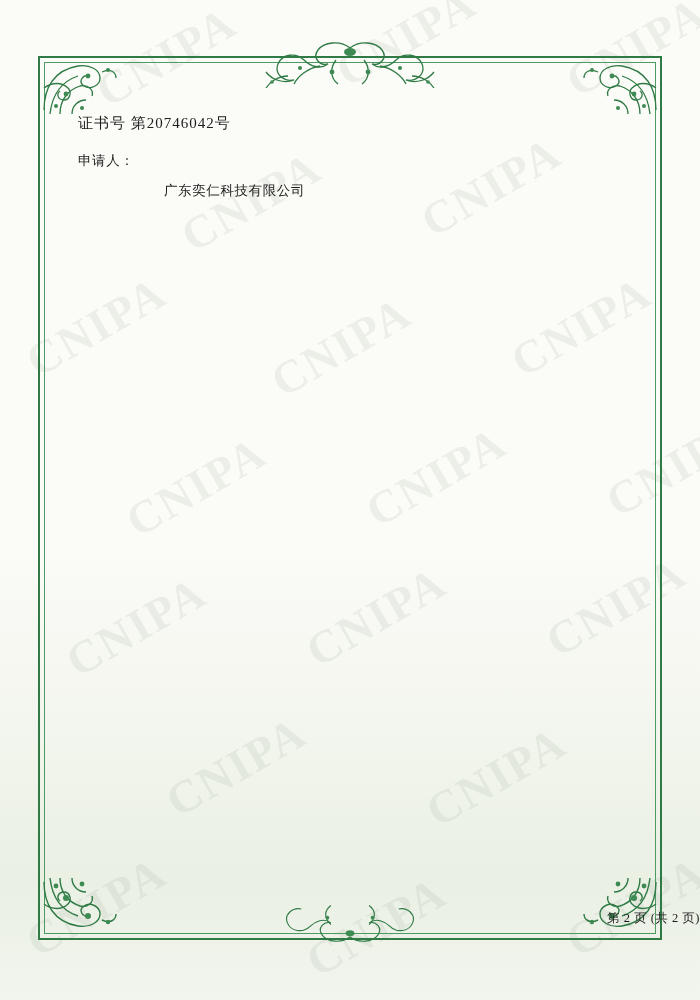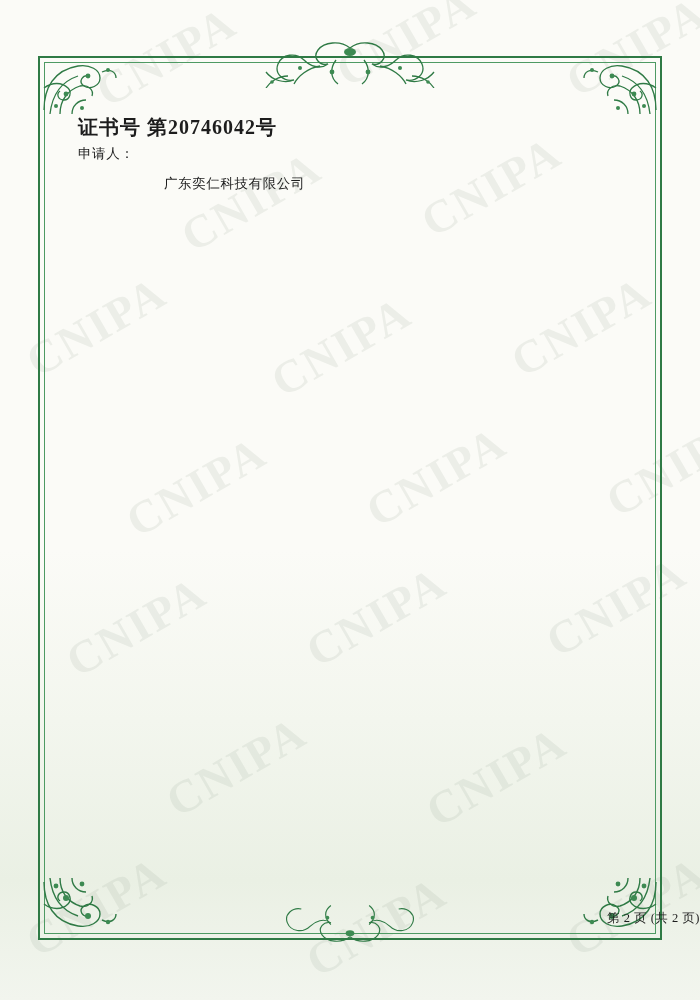--- a/index.html
+++ b/index.html
@@ -83,26 +83,26 @@
   
   .content {
     position: absolute;
     left: 78px;
     top: 100px;
     width: 548px;
     color: #1d1d1d;
   }
 
   .cert-no {
-    font-size: 20px;
+    font-size: 15px;
     font-family: "Liberation Serif", serif;
     letter-spacing: 1px;
     margin-top: 14px;
     margin-bottom: 0;
-    font-weight: 700;
+    font-weight: 400;
   }
 
   .para {
     margin-top: 82px;
     font-size: 13.5px;
     line-height: 28px;
     text-indent: 2em;
     letter-spacing: 0.6px;
     font-weight: 600;
     color: #161616;
@@ -112,21 +112,21 @@
     margin-top: 48px;
     font-size: 13.5px;
     line-height: 26px;
     letter-spacing: 0.6px;
     text-indent: 0.6em;
   }
 
   .label {
     font-size: 13.5px;
     letter-spacing: 0.6px;
-    margin-top: 4px;
+    margin-top: 19px;
   }
   .value {
     font-size: 13.5px;
     letter-spacing: 0.6px;
     margin-top: 12px;
     padding-left: 86px;
   }
   .spacer-lg { height: 42px; }
 
   .footer {

